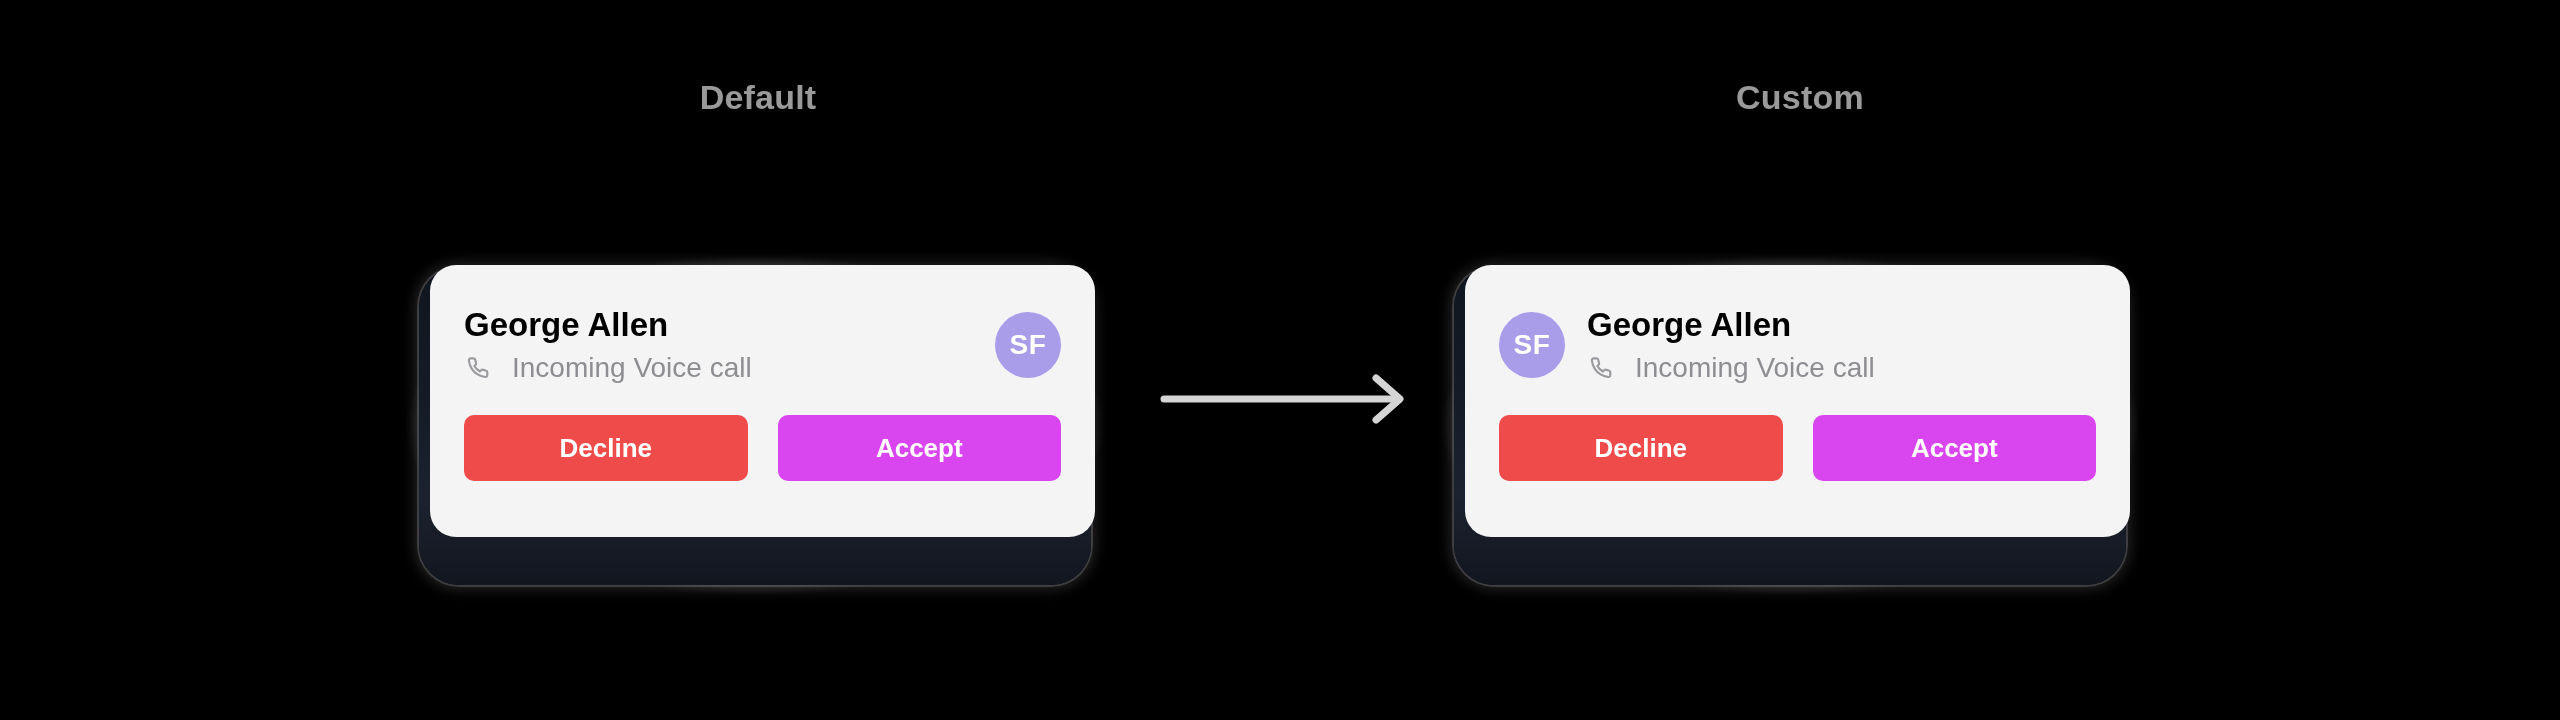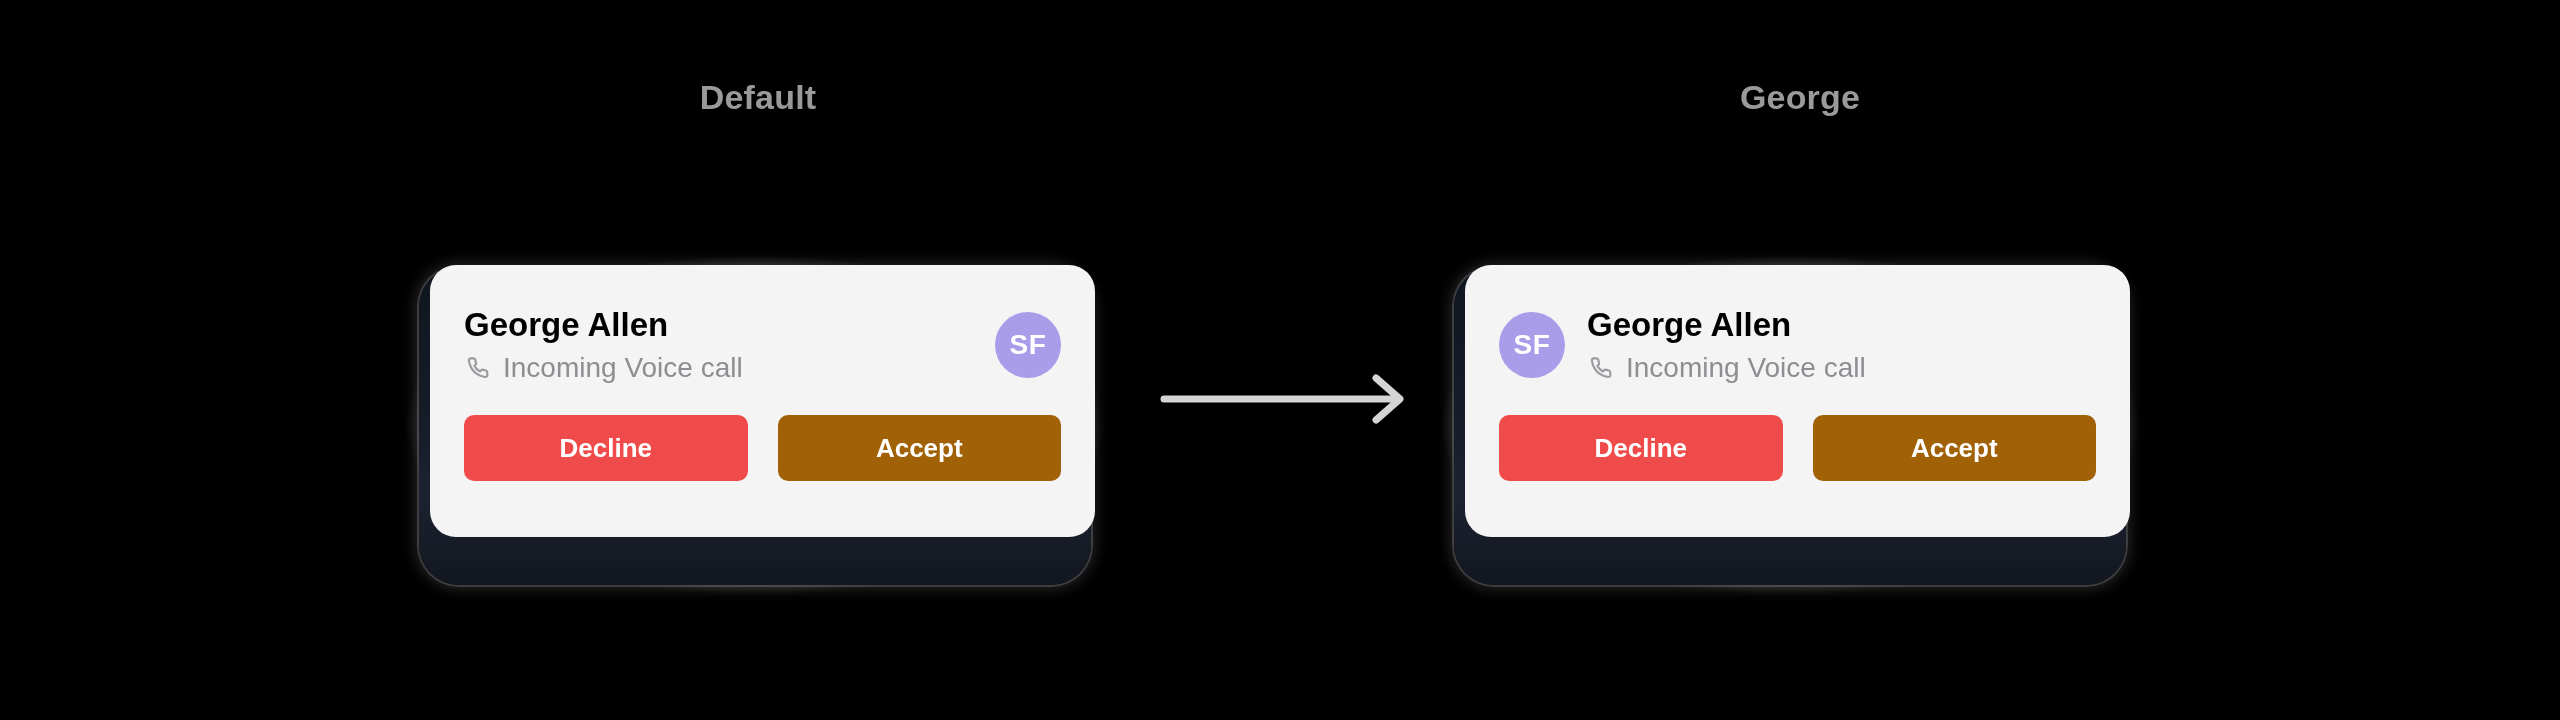--- a/index.html
+++ b/index.html
@@ -108,21 +108,21 @@
     font-size: 33px;
     font-weight: bold;
     color: #000000;
     line-height: 1.18;
     white-space: nowrap;
   }
 
   .status-line {
     display: flex;
     align-items: center;
-    gap: 13px;
+    gap: 22px;
     margin-top: 6px;
     font-size: 28px;
     color: #8d8d92;
     line-height: 1.2;
     white-space: nowrap;
   }
 
   .phone-icon {
     width: 26px;
     height: 26px;
@@ -159,42 +159,42 @@
     font-family: "Liberation Sans", sans-serif;
     font-size: 26px;
     font-weight: bold;
     display: flex;
     align-items: center;
     justify-content: center;
     cursor: pointer;
     padding: 14px;
   }
   .btn-decline { width: 285px; background: #f04b4b; }
-  .btn-accept  { width: 285px; background: #a16207; }
+  .btn-accept  { width: 285px; background: #d946ef; }
 
   .card-wrap.right .btn-decline { width: 292px; }
   .card-wrap.right .btn-accept  { width: 292px; }
 
   
   .arrow {
     position: absolute;
     left: 1158px;
     top: 372px;
     width: 252px;
     height: 54px;
   }
 </style>
 </head>
 <body>
 
 <div class="stage">
 
   <div class="col-label left">Default</div>
 
-  <div class="col-label right">George</div>
+  <div class="col-label right">Custom</div>
 
   <div class="card-wrap left">
     <div class="device-glow"></div>
     <div class="device-frame"></div>
 
     <div class="card">
       <div class="card-inner">
 
         <div class="head-row avatar-right">
           <div class="text-block">

